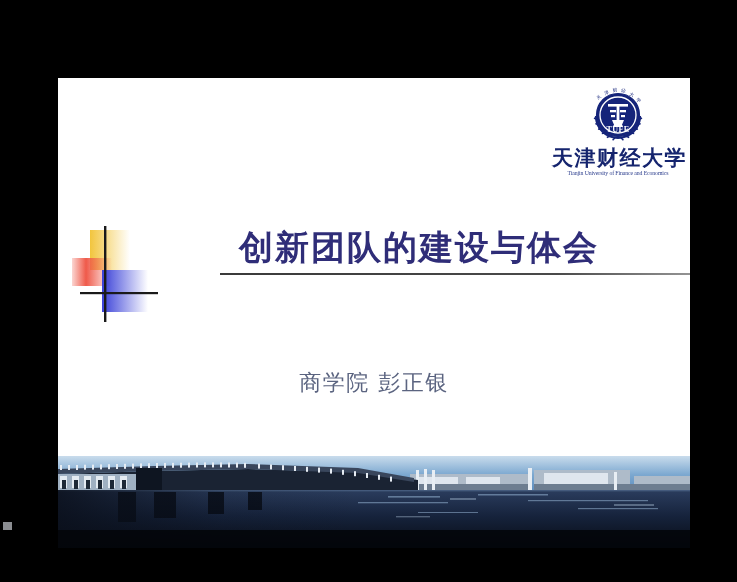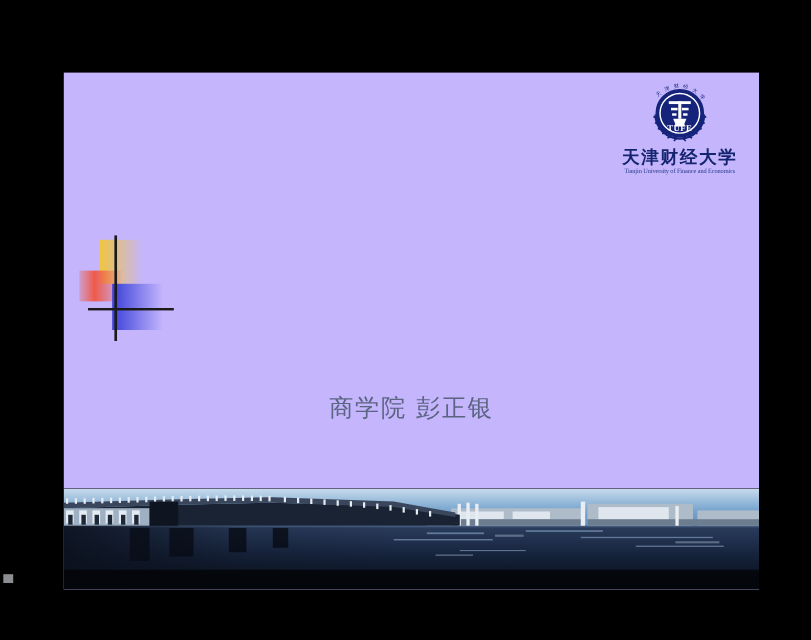--- a/index.html
+++ b/index.html
@@ -20,24 +20,24 @@
     position: relative;
     width: 737px;
     height: 582px;
     background: #000000;
   }
 
   
   #slide {
     position: absolute;
     left: 58px;
-    top: 66px;
+    top: 78px;
     width: 632px;
     height: 470px;
-    background: #c4b5fd;
+    background: #ffffff;
     overflow: hidden;
   }
 
   
   #logo-block {
     position: absolute;
     right: 6px;
     top: 4px;
     width: 132px;
     height: 105px;
@@ -47,21 +47,21 @@
     position: relative;
     width: 64px;
     height: 64px;
     margin: 0 auto;
   }
   #emblem svg { display: block; width: 64px; height: 64px; }
 
   #logo-cn {
     margin-top: 1px;
     font-family: "DejaVu Serif", "Liberation Serif", serif;
-    font-size: 16px;
+    font-size: 21px;
     font-weight: bold;
     letter-spacing: 1.5px;
     color: #15246e;
     line-height: 1.05;
     white-space: nowrap;
   }
   #logo-en {
     font-family: "Liberation Serif", "DejaVu Serif", serif;
     font-size: 6px;
     letter-spacing: -0.1px;
@@ -220,20 +220,24 @@
           </linearGradient>
         </defs>
         <rect x="18" y="12" width="40" height="40" fill="url(#gy)"></rect>
         <rect x="0" y="40" width="40" height="28" fill="url(#gr)"></rect>
         <rect x="30" y="52" width="46" height="42" fill="url(#gb)"></rect>
         <rect x="32" y="8" width="2.4" height="96" fill="#1a1a1a"></rect>
         <rect x="8" y="74" width="78" height="2.2" fill="#1a1a1a"></rect>
       </svg>
     </div>
 
+    <div id="title-area">
+      <h1 id="slide-title">创新团队的建设与体会</h1>
+      <div id="title-rule"></div>
+    </div>
 
     <div id="subtitle">商学院 彭正银</div>
 
     <div id="photo-band">
       <svg viewBox="0 0 632 92" xmlns="http://www.w3.org/2000/svg" preserveAspectRatio="none">
         <defs>
           <linearGradient id="sky" x1="0" y1="0" x2="0" y2="1">
             <stop offset="0%" stop-color="#c9dcec"></stop>
             <stop offset="55%" stop-color="#7ca8d0"></stop>
             <stop offset="100%" stop-color="#5f8fc0"></stop>

